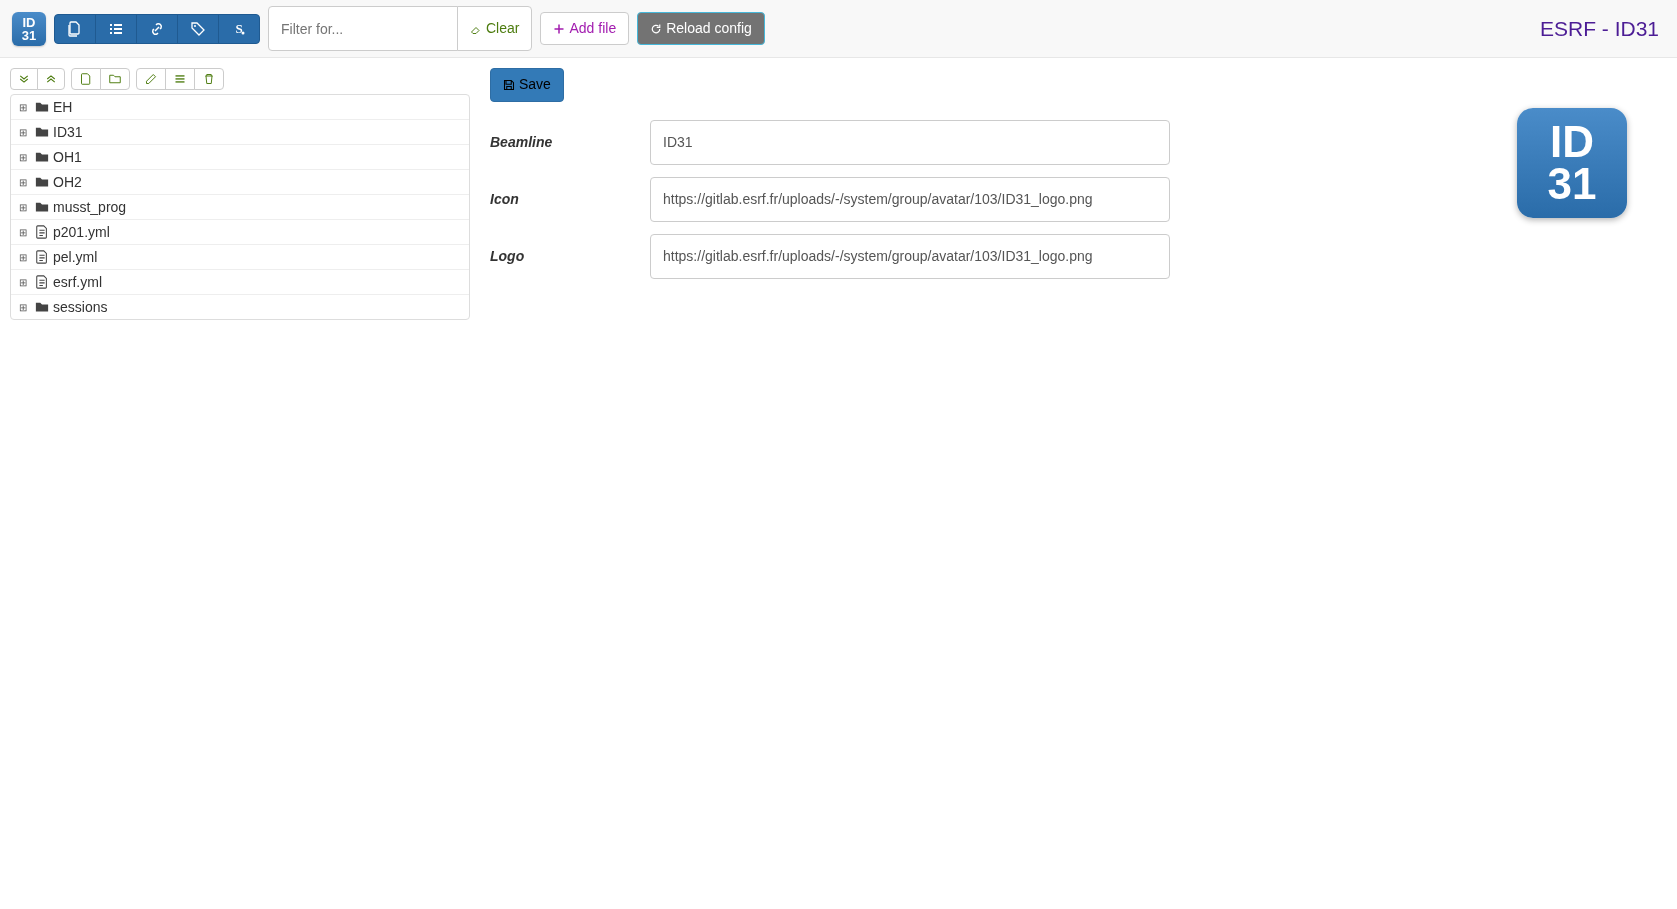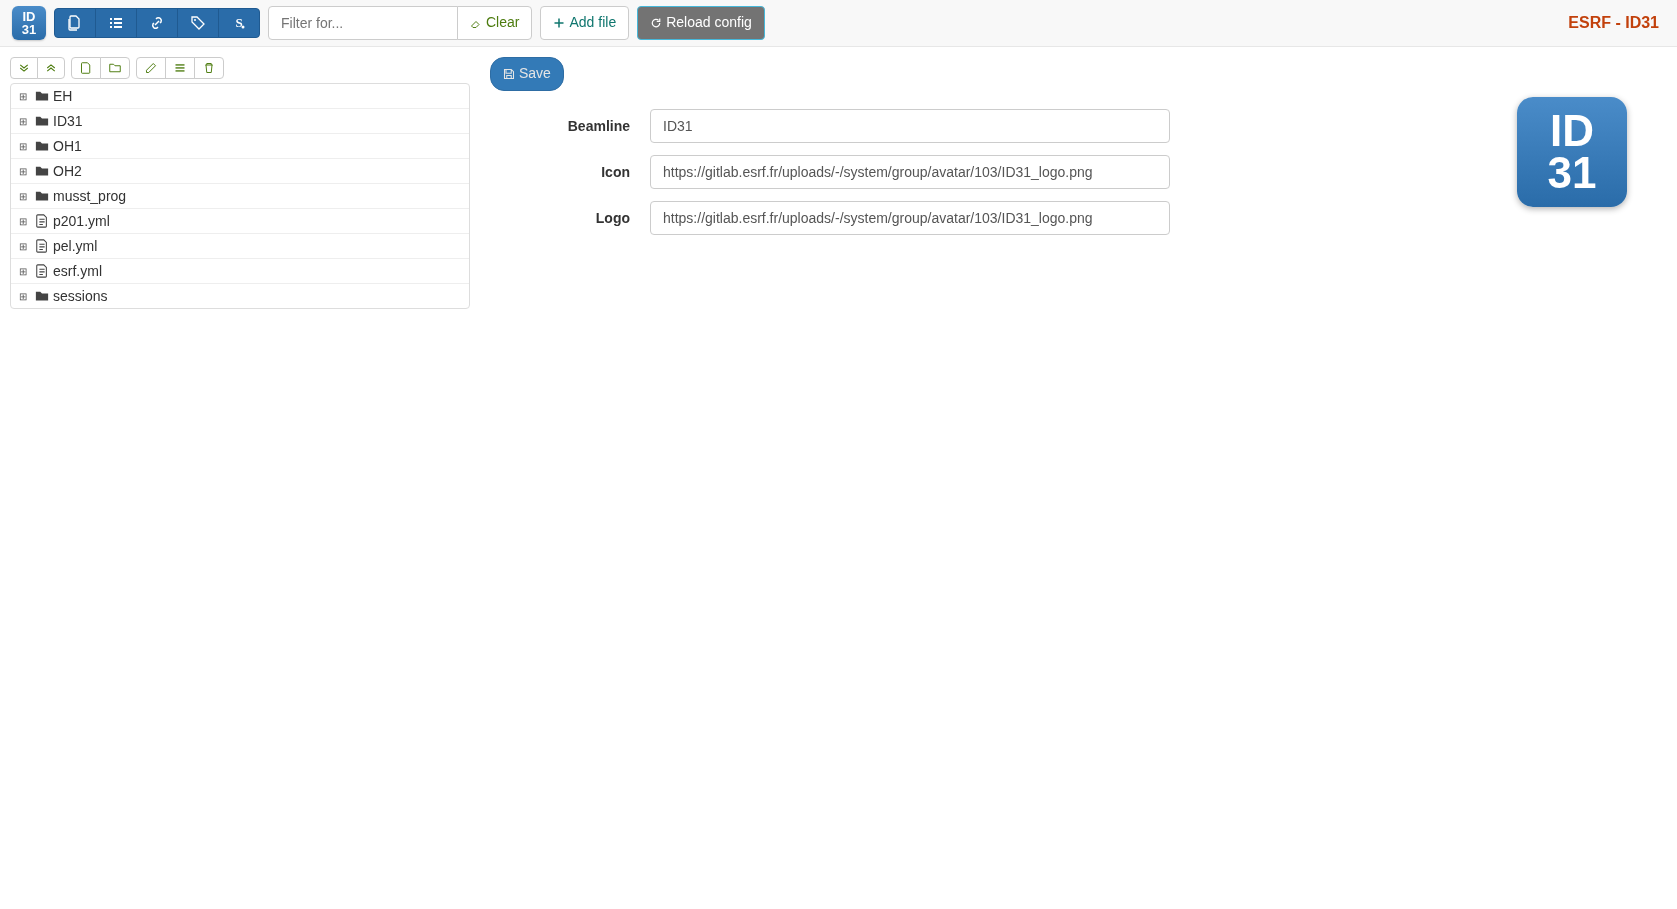--- a/index.html
+++ b/index.html
@@ -55,41 +55,40 @@
 .btn-primary-dark {
   background: #2a6ca9;
   border-color: #1f5a91;
   color: #fff;
 }
 .btn-info {
   background: #737373;
   border-color: #46b8da;
   color: #fff;
 }
-.btn-muted { color: #0f766e; }
+.btn-muted { color: #a21caf; }
 .btn-primary {
   background: #337ab7;
   border-color: #2e6da4;
-  color: #e5e5e5;
-  border-radius: 14px;
+  color: #000000;
 }
 .btn-sm { padding: 4px 8px; font-size: 12px; }
 .input-group { display: flex; }
 .form-control {
   padding: 6px 12px;
   border: 1px solid #ccc;
   border-radius: 4px;
   font-size: 14px;
-  height: 34px;
+  height: 45px;
   background: #fff;
   color: #555;
 }
 .input-group .form-control { border-top-right-radius: 0; border-bottom-right-radius: 0; width: 190px; }
 .input-group .btn { border-top-left-radius: 0; border-bottom-left-radius: 0; margin-left: -1px; }
-.navbar-title { margin-left: auto; color: #c2410c; font-size: 16px; padding-right: 6px; font-weight: bold; }
+.navbar-title { margin-left: auto; color: #4c1d95; font-size: 21px; padding-right: 6px; }
 .main { display: flex; padding: 10px; gap: 20px; align-items: flex-start; }
 .sidebar { width: 460px; }
 .tree-toolbar { margin-bottom: 4px; display: flex; gap: 6px; }
 .tree {
   border: 1px solid #ddd;
   border-radius: 4px;
   overflow: hidden;
 }
 .tree-node {
   border-bottom: 1px solid #eee;
@@ -101,21 +100,21 @@
   color: #333;
 }
 .tree-node:last-child { border-bottom: none; }
 .tree-node.indent-1 { padding-left: 28px; }
 .tree-node .toggle { width: 12px; font-size: 10px; color: #555; }
 .tree-node .icon { font-size: 13px; color: #444; }
 .content { flex: 1; display: flex; gap: 30px; align-items: flex-start; }
 .form-area { flex: 1; }
 .form-header { margin-bottom: 18px; }
 .form-row { display: flex; align-items: center; margin-bottom: 12px; }
-.form-label { width: 160px; text-align: right; font-weight: bold; padding-right: 20px; }
+.form-label { width: 160px; text-align: left; font-weight: bold; padding-right: 20px; font-style: italic; }
 .form-row .form-control { flex: 1; max-width: 520px; }
 .logo-preview {
   width: 110px; height: 110px;
   margin-right: 40px; margin-top: 40px;
 }
 .logo-preview-badge {
   background: linear-gradient(#4a8cc9, #2a6ca9);
   color: #fff;
   font-weight: bold;
   border-radius: 16px;

